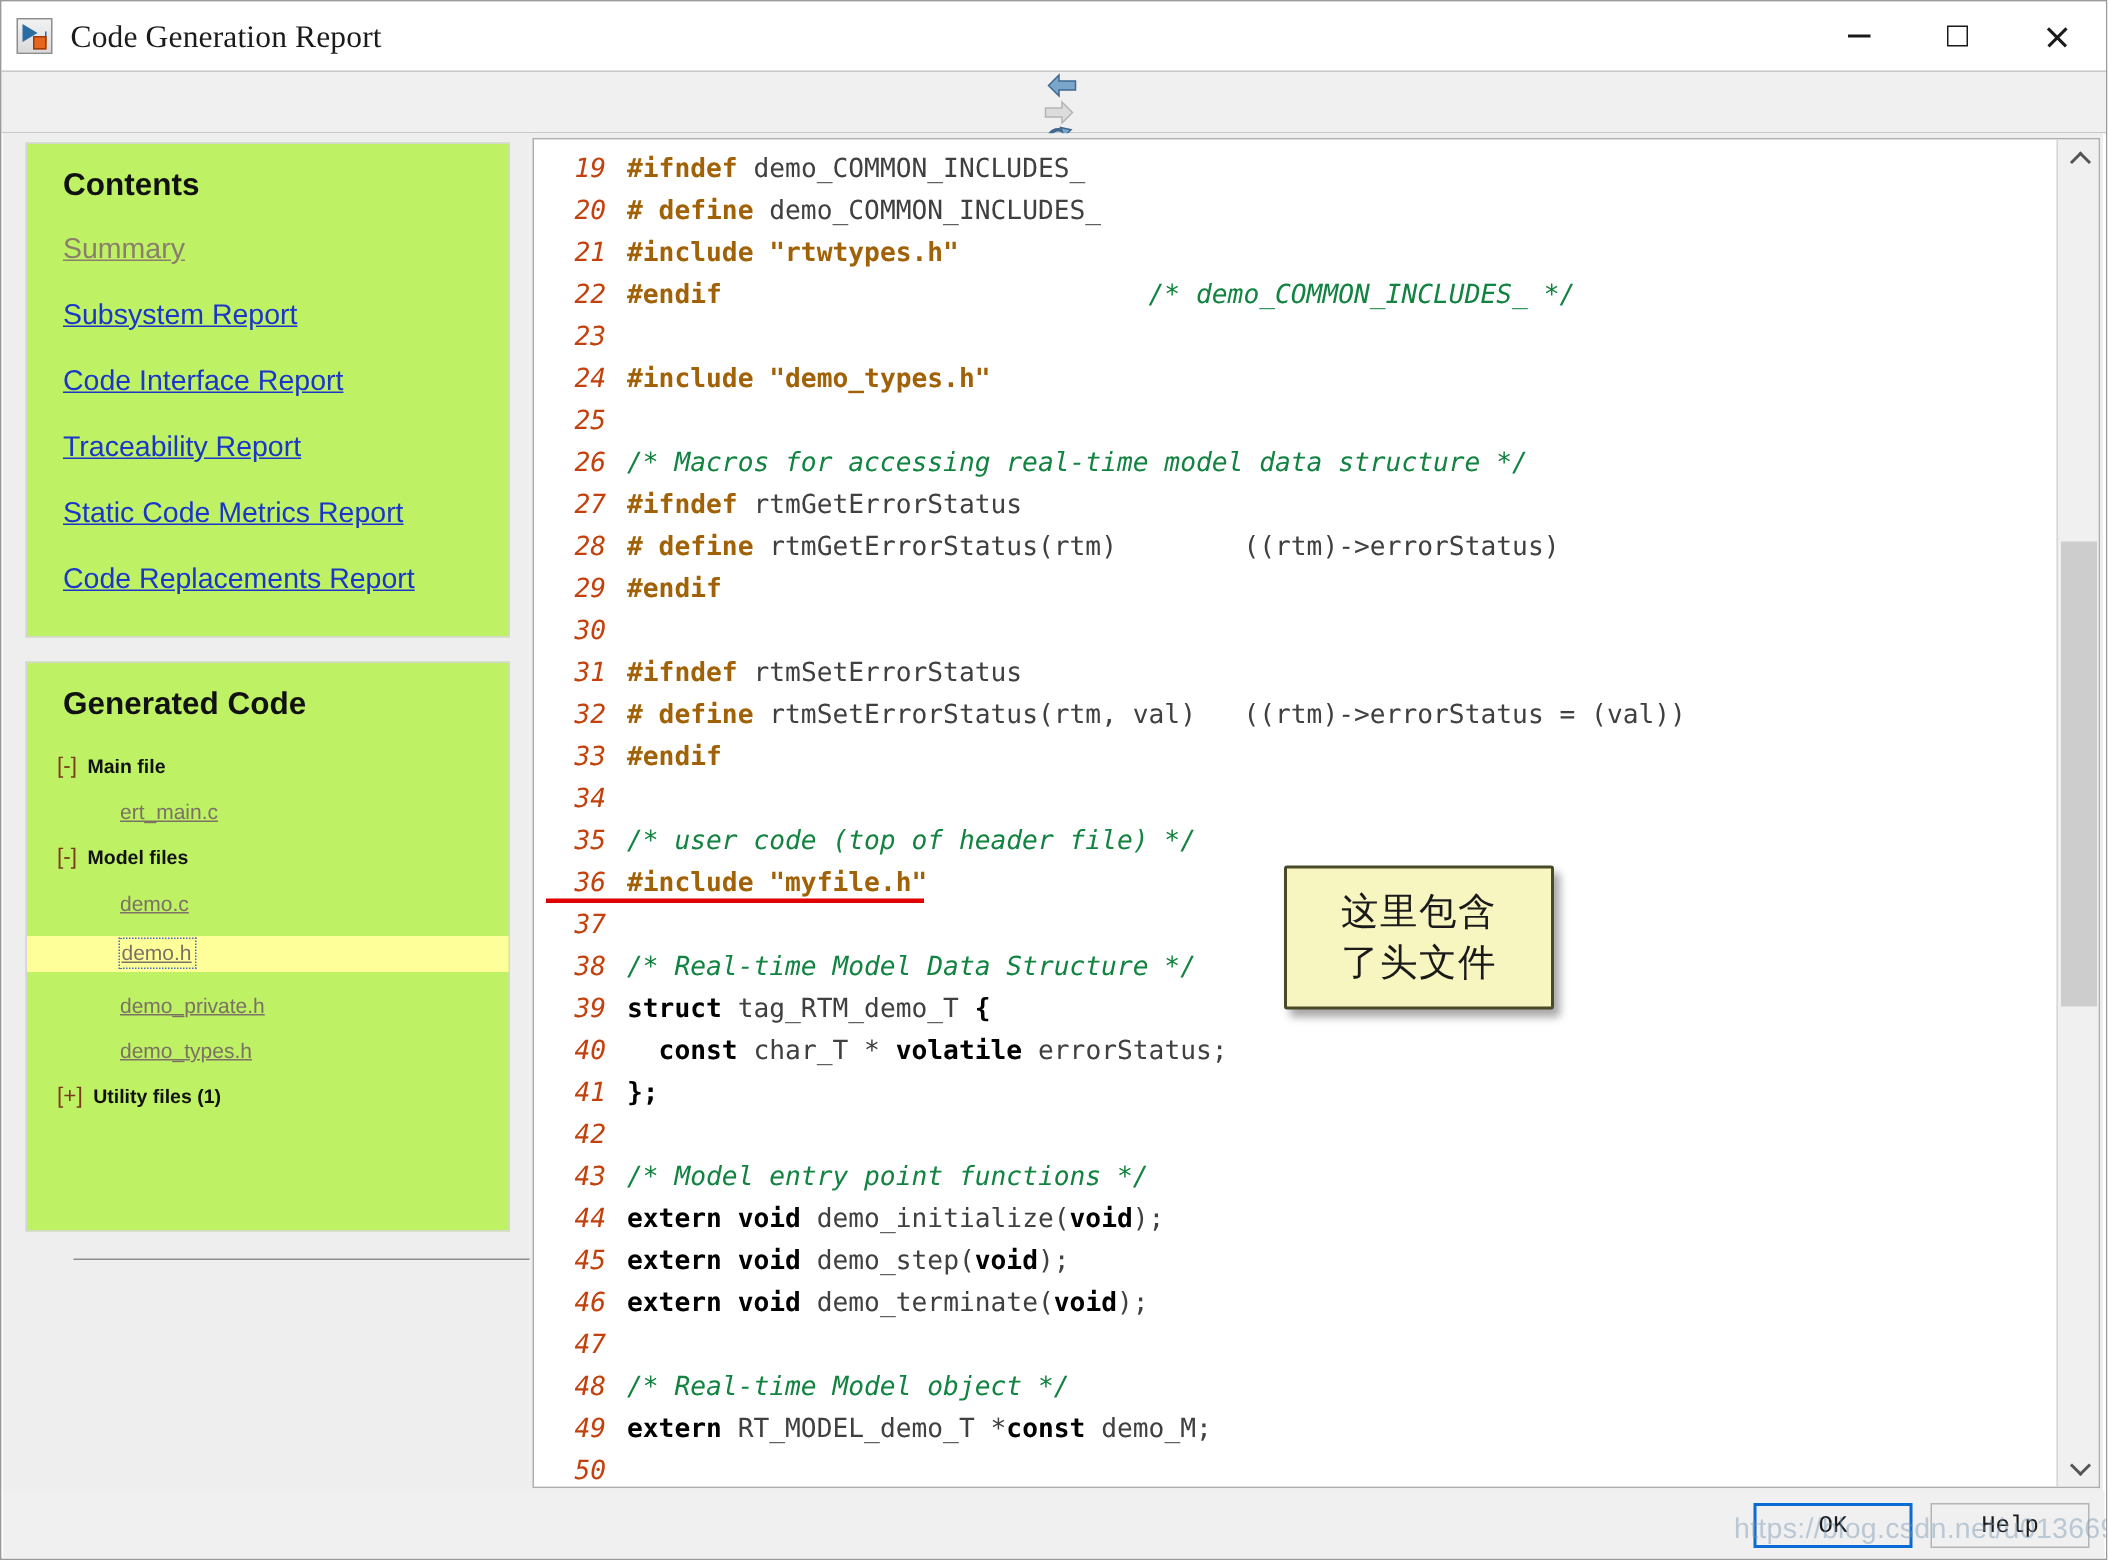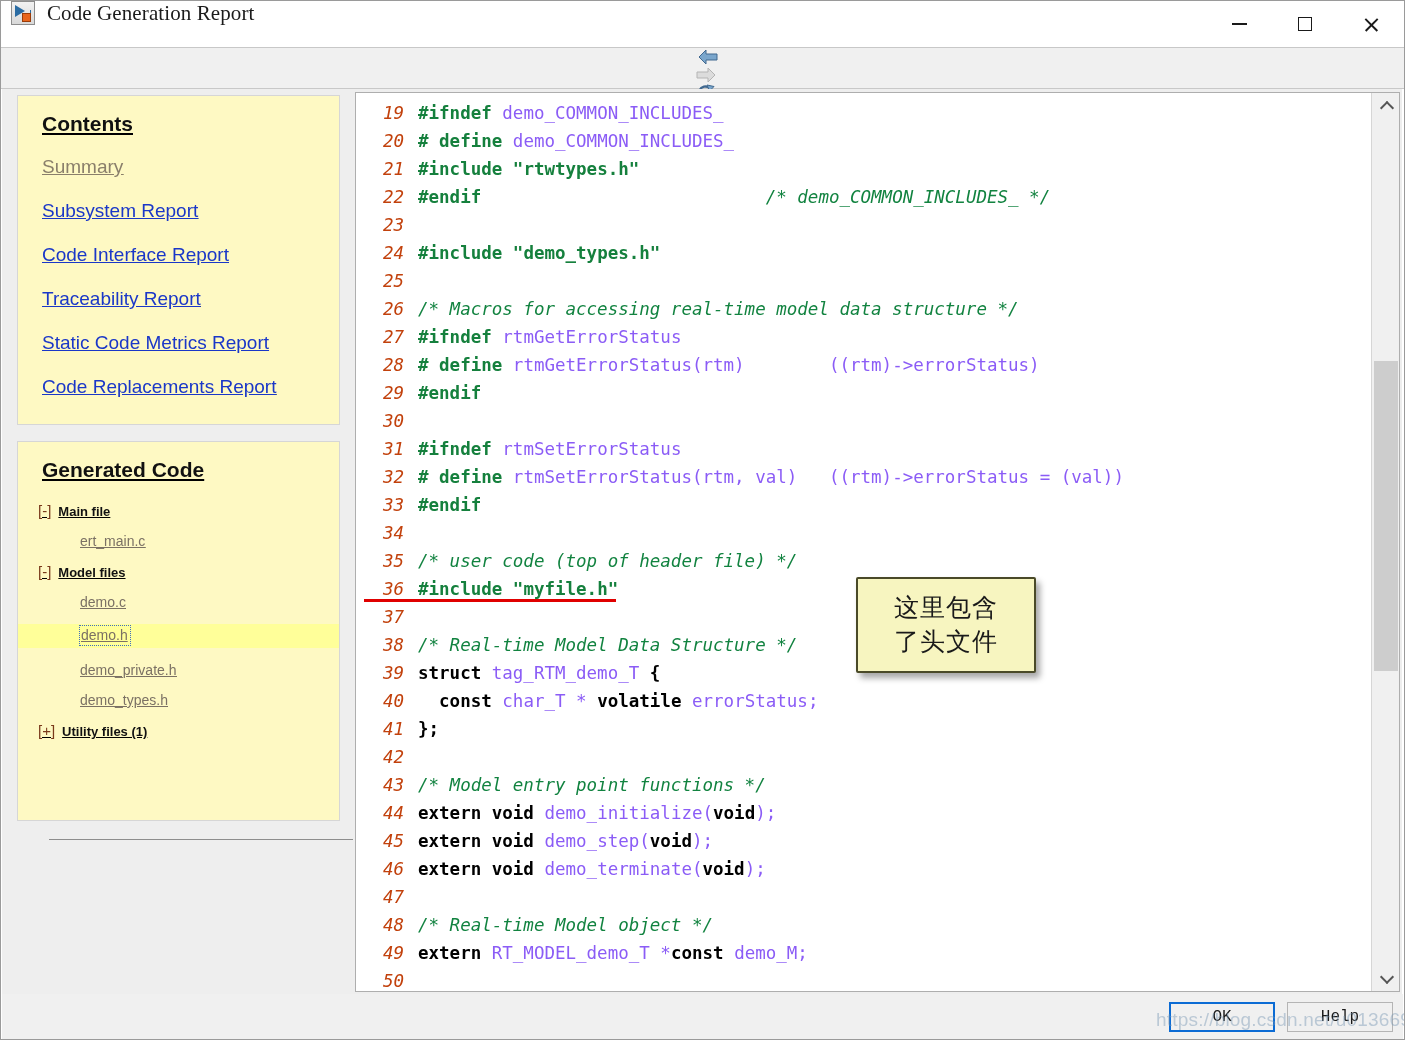--- a/index.html
+++ b/index.html
@@ -17,21 +17,21 @@
     background: #ffffff;
     border: 1px solid #9a9a9a;
     overflow: hidden;
   }
 
   
   .titlebar {
     position: absolute; left: 0; top: 0;
     width: 1403px; height: 46px;
     background: #ffffff;
-    display: flex; align-items: flex-start;
+    display: flex; align-items: center;
   }
   .app-icon {
     width: 24px; height: 24px;
     margin-left: 10px; margin-right: 12px;
     background: linear-gradient(#f2f2f2,#d9d9d9);
     border: 1px solid #8d8d8d;
     position: relative; flex: none;
   }
   .app-icon .tri {
     position: absolute; left: 3px; top: 3px;
@@ -122,24 +122,23 @@
 
   
   .toc-panel {
     position: absolute; left: 1px; top: 0;
     width: 351px; height: 907px;
     background: #eeeeee;
     overflow: hidden;
   }
   .toc-card {
     position: absolute; left: 15px;
-    background: #fef9c3;
+    background: #bef264;
     border: 1px solid #d6d6d6;
     padding: 14px 18px 16px 18px;
-    text-decoration: underline;
   }
   #card-contents { top: 6px; width: 323px; height: 330px; }
   #card-generated { top: 352px; width: 323px; height: 380px; }
   .toc-heading {
     font-size: 21px; font-weight: bold; color: #111111;
     margin: 2px 0 20px 6px;
   }
   .toc-link {
     display: block;
     font-size: 19px; color: #1a37c8;
@@ -210,22 +209,22 @@
     white-space: pre;
   }
   .cl { display: block; height: 28px; position: relative; }
   .lno {
     display: inline-block;
     width: 48px; text-align: right;
     color: #c2410c; font-style: italic;
     margin-right: 14px;
     padding-left: 16px;
   }
-  .pp   { color: #15803d; font-weight: bold; }
-  .id   { color: #8b5cf6; }
+  .pp   { color: #a16207; font-weight: bold; }
+  .id   { color: #404040; }
   .kw   { color: #000000; font-weight: bold; }
   .cmt  { color: #128340; font-style: italic; }
   .pl   { color: #2c3e6b; }
   .cl.underlined::after {
     content: '';
     position: absolute;
     left: 8px; bottom: 1px;
     width: 252px; height: 3px;
     background: #e00000;
   }

